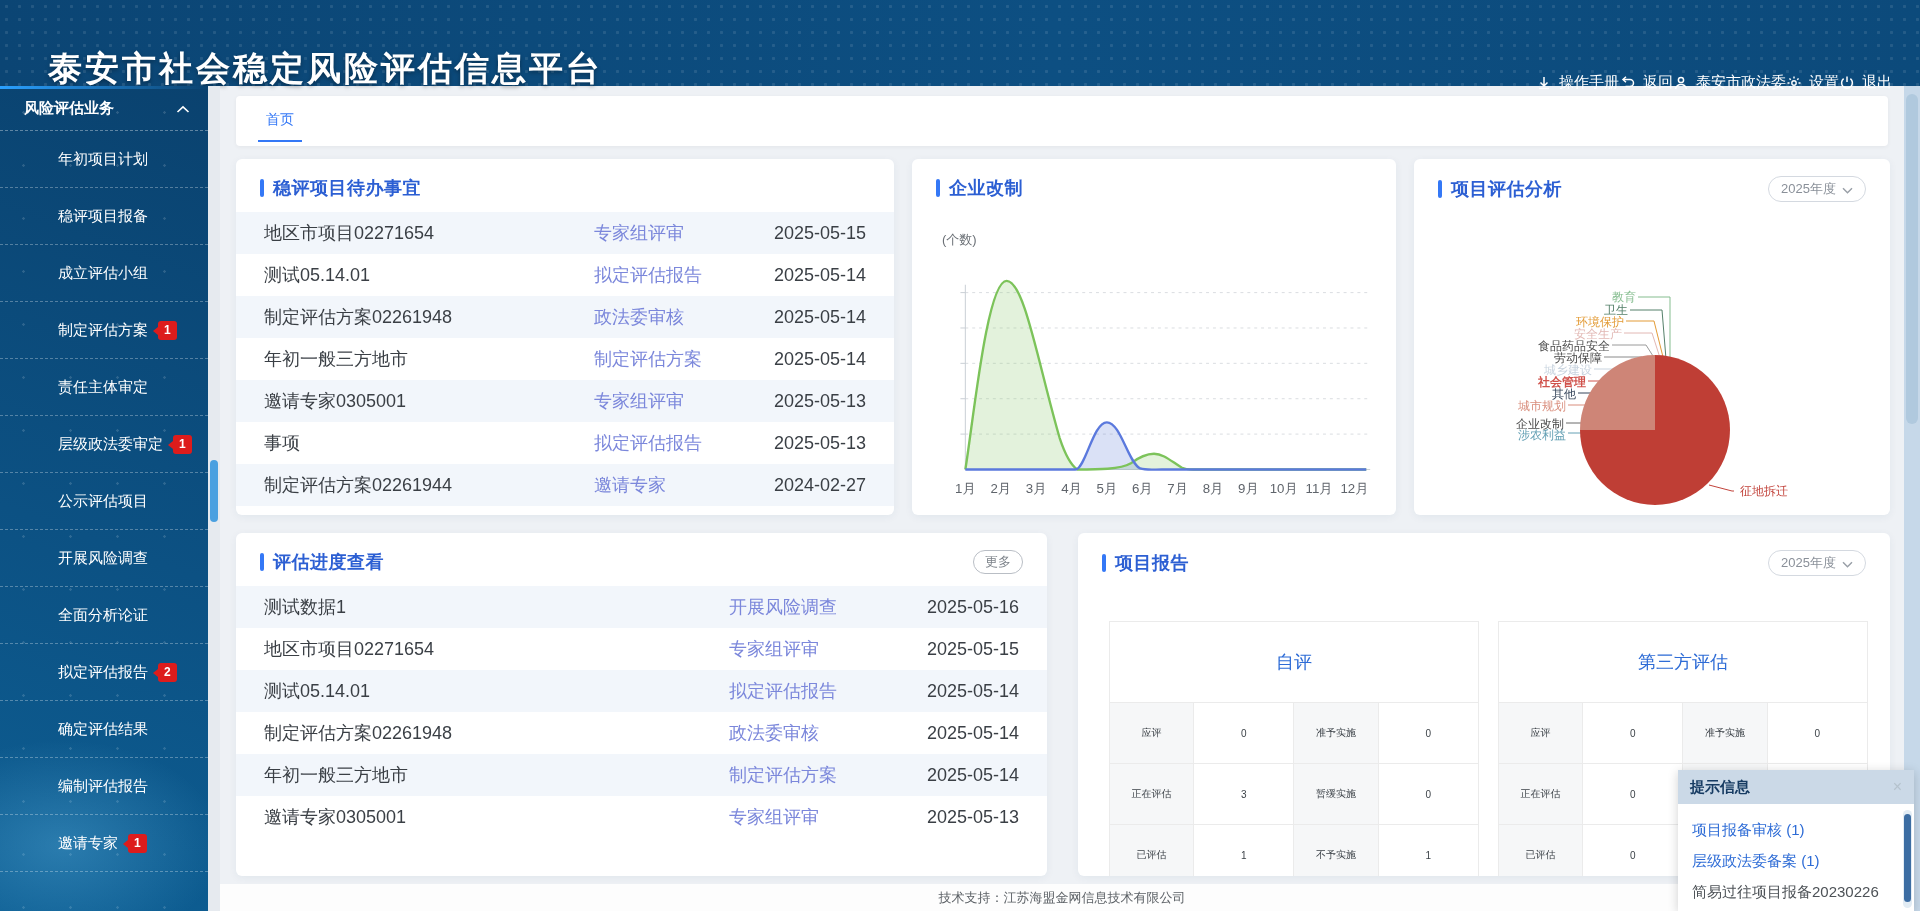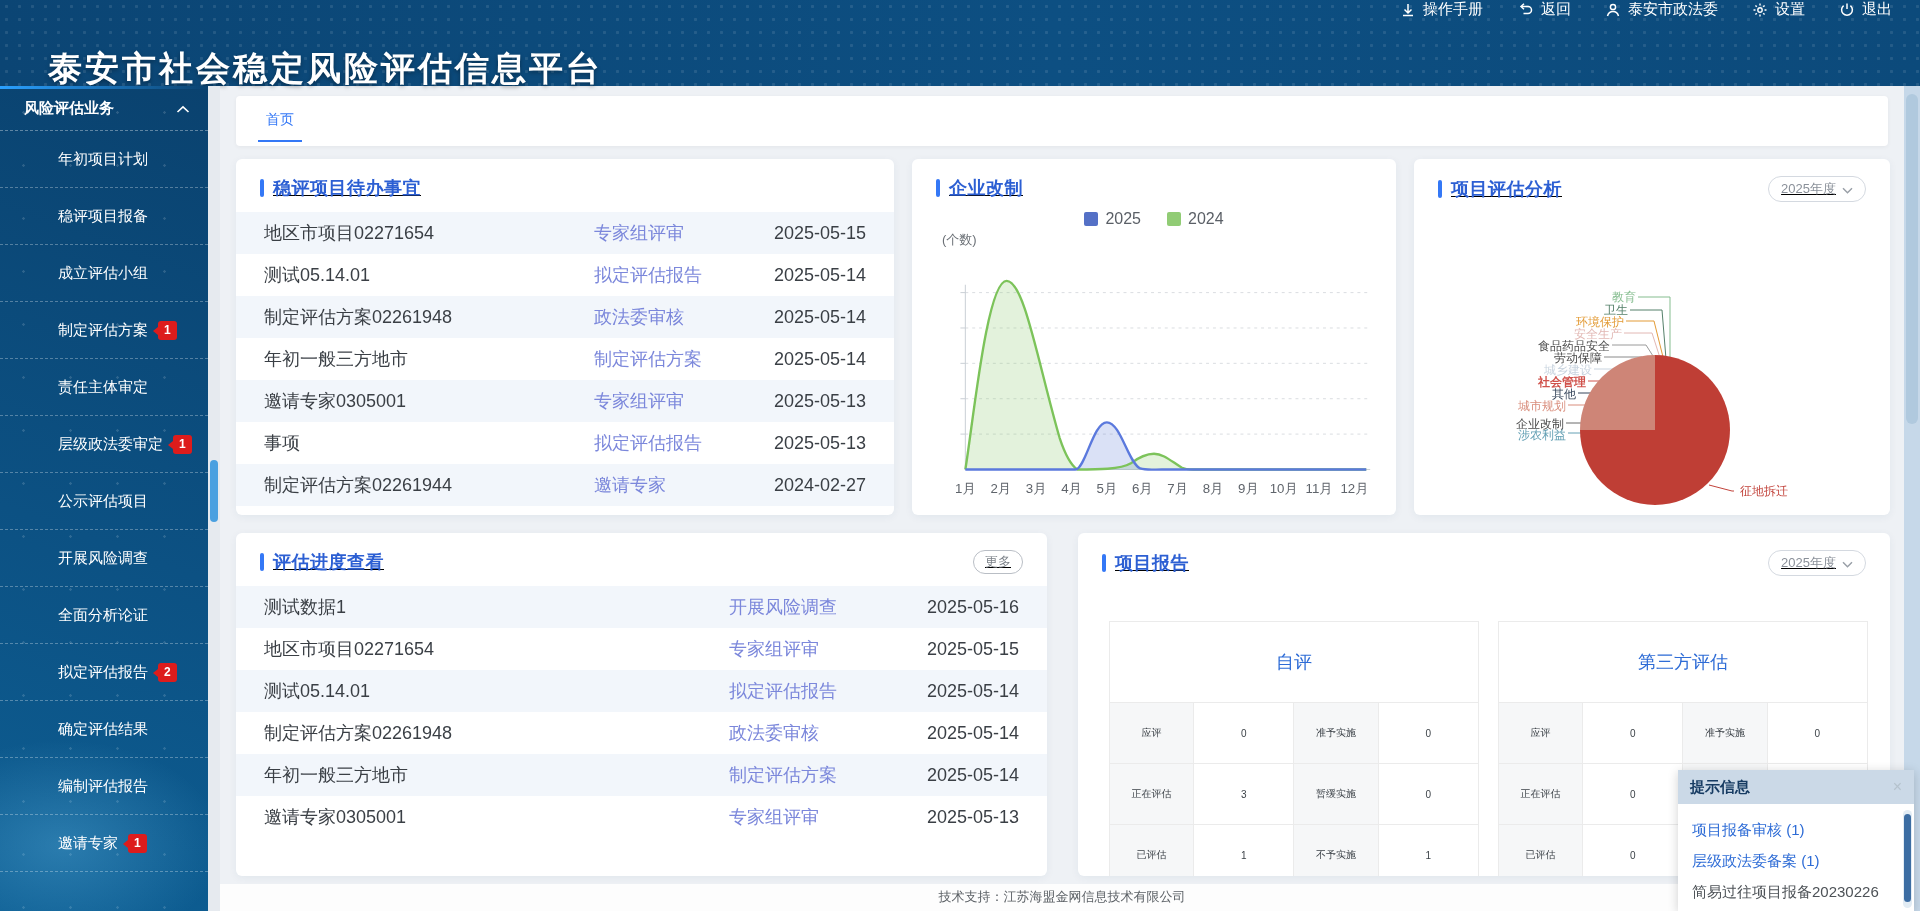--- a/index.html
+++ b/index.html
@@ -7,21 +7,21 @@
   .stage{position:relative;width:1920px;height:911px;overflow:hidden;background:#eef1f5;}
 
   
   .hdr{position:absolute;left:0;top:0;width:1920px;height:86px;
     background:linear-gradient(90deg,#0b4574 0%,#0d4f82 55%,#0c4a7b 100%);
     background-image:radial-gradient(rgba(255,255,255,.10) 1.4px,transparent 1.5px),
       linear-gradient(90deg,#0b4574 0%,#0d4f82 55%,#0c4a7b 100%);
     background-size:13px 13px,100% 100%;}
   .hdr-title{position:absolute;left:48px;top:0;line-height:86px;font-size:34px;font-weight:bold;color:#fff;
     letter-spacing:3px;text-shadow:0 2px 4px rgba(0,0,0,.35);margin-top:25px;}
-  .hdr-nav{position:absolute;right:28px;top:0;height:92px;display:flex;align-items:flex-start;gap:34px;}
+  .hdr-nav{position:absolute;right:28px;top:0;height:92px;display:flex;align-items:flex-end;}
   .hdr-item{display:flex;align-items:center;gap:7px;color:#fff;font-size:15px;cursor:pointer;}
   .hdr-item svg{display:block;}
 
   
   .side{position:absolute;left:0;top:86px;width:208px;height:825px;
     background:
       radial-gradient(230px 150px at 30% 92%,rgba(120,210,255,.28),transparent 70%),
       radial-gradient(rgba(255,255,255,.14) 1px,transparent 1.4px),
       linear-gradient(200deg,#0a426f 0%,#0c5183 55%,#0d5e93 100%);
     background-size:100% 100%,47px 53px,100% 100%;}
@@ -42,21 +42,21 @@
   
   .page-scroll{position:absolute;left:1904px;top:86px;width:16px;height:825px;background:#c6d8e9;}
   .page-thumb{position:absolute;left:2px;top:8px;width:12px;height:330px;border-radius:6px;background:#b0c9de;}
 
   
   .tabbar{position:absolute;left:236px;top:96px;width:1652px;height:50px;background:#fff;border-radius:4px;box-shadow:0 1px 4px rgba(0,0,0,.05);}
   .tab{display:inline-block;margin-left:22px;padding:15px 8px 11px;color:#3478f6;font-size:14px;border-bottom:2px solid #3478f6;cursor:pointer;}
 
   
   .card{position:absolute;background:#fff;border-radius:6px;box-shadow:0 2px 8px rgba(13,60,110,.06);overflow:hidden;}
-  .card-h{display:flex;align-items:center;padding:17px 24px 0 24px;text-decoration:underline;}
+  .card-h{display:flex;align-items:center;padding:17px 24px 0 24px;}
   .tbar{width:4px;height:18px;border-radius:2px;background:#3478f6;margin-right:9px;}
   .ttl{font-size:18px;font-weight:bold;color:#2c5fd3;letter-spacing:.5px;}
   .grow{flex:1;}
   .pill{border:1px solid #d4d9e0;border-radius:14px;color:#8a9099;font-size:13px;padding:3px 12px;background:#fff;
     display:flex;align-items:center;gap:6px;cursor:pointer;white-space:nowrap;}
   .more{border:1px solid #b9bec5;border-radius:12px;color:#7d838a;font-size:13px;padding:2px 11px;background:#fff;cursor:pointer;}
 
   .rows{margin-top:12px;}
   .row{height:42px;display:flex;align-items:center;padding:0 28px;font-size:18px;color:#3a3f45;justify-content:space-between;}
   .row:nth-child(odd){background:#f2f6fb;}
@@ -100,21 +100,21 @@
   .toast-h{height:34px;background:#cbd9e7;display:flex;align-items:center;padding:0 12px;}
   .toast-t{color:#173c63;font-weight:bold;font-size:15px;flex:1;}
   .toast-x{color:#b5c2cd;font-size:16px;cursor:pointer;}
   .toast-b{padding:10px 14px 0 14px;}
   .tlink{display:block;color:#2e6cd6;font-size:15px;line-height:31px;cursor:pointer;white-space:nowrap;}
   .tplain{display:block;color:#4d5257;font-size:15px;line-height:31px;white-space:nowrap;}
   .toast-scroll{position:absolute;right:2px;top:40px;width:9px;height:98px;background:#e2ecf4;border-radius:5px;}
   .toast-thumb{position:absolute;left:1px;top:4px;width:7px;height:88px;background:#3c6da3;border-radius:4px;}
 
   .footer{position:absolute;left:220px;top:884px;width:1684px;height:27px;background:#fdfdfd;
-    text-align:center;line-height:27px;color:#5d6267;font-size:13px;font-family:Liberation Mono, monospace;}
+    text-align:center;line-height:27px;color:#5d6267;font-size:13px;}
 </style>
 </head>
 <body>
 
 <div class="stage">
 
   <div class="hdr">
     <div class="hdr-title">泰安市社会稳定风险评估信息平台</div>
     <div class="hdr-nav">
       <div class="hdr-item">
@@ -269,30 +269,20 @@
           <span class="ac">邀请专家</span>
           <span class="dt">2024-02-27</span>
         </div>
     </div>
   </div>
 
   <div class="card" style="left:912px;top:159px;width:484px;height:356px;">
     <div class="card-h">
       <div class="tbar"></div>
       <div class="ttl">企业改制</div>
-    </div>
-    <div class="legend">
-      <span class="leg">
-          <span class="sq b"></span>
-          <span>2025</span>
-        </span>
-      <span class="leg">
-          <span class="sq g"></span>
-          <span>2024</span>
-        </span>
     </div>
     <div class="unit">(个数)</div>
     <div class="chart-wrap">
       <svg width="452" height="256" viewBox="0 0 460 260">
         <line class="grid" x1="38" y1="182" x2="450" y2="182"></line>
         <line class="grid" x1="38" y1="146" x2="450" y2="146"></line>
         <line class="grid" x1="38" y1="110" x2="450" y2="110"></line>
         <line class="grid" x1="38" y1="74" x2="450" y2="74"></line>
         <line class="grid" x1="38" y1="38" x2="450" y2="38"></line>
         <line class="axis" x1="38" y1="30" x2="38" y2="218"></line>

